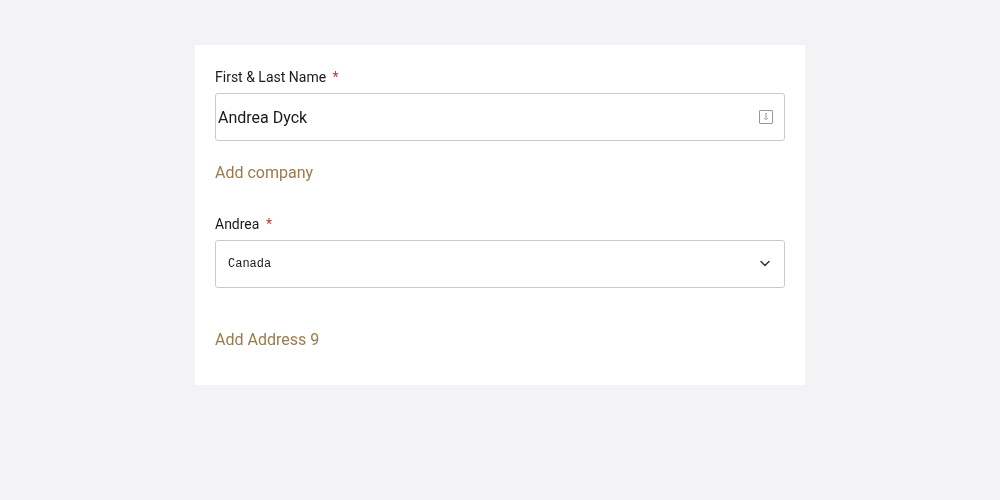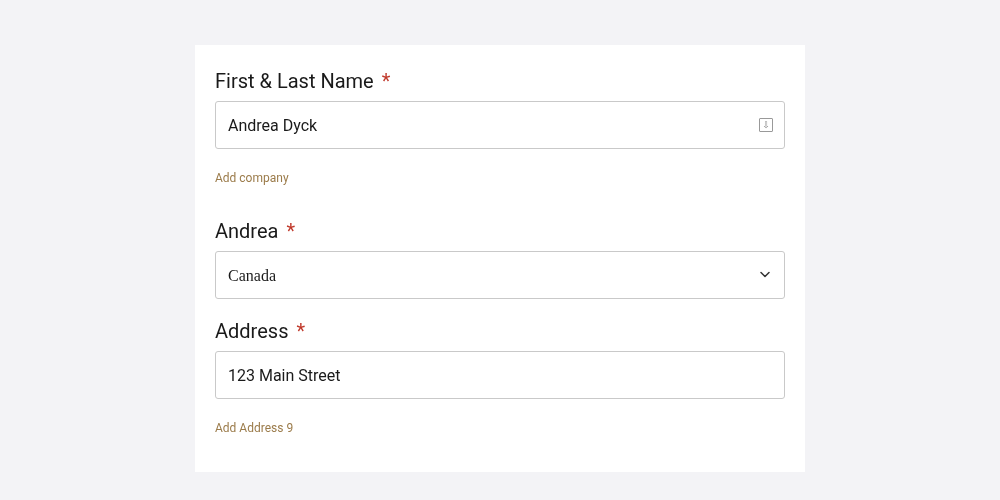--- a/index.html
+++ b/index.html
@@ -17,70 +17,70 @@
     .card {
       background: #ffffff;
       width: 610px;
       margin: 45px auto 0 auto;
       padding: 24px 20px 36px 20px;
     }
     .field-group {
       margin-bottom: 0;
     }
     .label {
-      font-size: 20px;
+      font-size: 14px;
       color: #1a1a1a;
       margin-bottom: 8px;
       display: block;
     }
     .required {
       color: #c0392b;
       margin-left: 3px;
     }
     .input-wrap {
       position: relative;
     }
     .text-input {
       width: 100%;
       height: 48px;
-      padding: 0 12px;
+      padding: 0 2px;
       font-size: 16px;
       color: #1a1a1a;
       border: 1px solid #c9c9c9;
       border-radius: 3px;
       background: #ffffff;
       outline: none;
       font-family: inherit;
     }
     .select-input {
       width: 100%;
       height: 48px;
       padding: 0 12px;
-      font-size: 16px;
+      font-size: 12px;
       color: #1a1a1a;
       border: 1px solid #c9c9c9;
       border-radius: 3px;
       background: #ffffff;
       outline: none;
       appearance: none;
       -webkit-appearance: none;
-      font-family: Liberation Serif, serif;
+      font-family: Liberation Mono, monospace;
       cursor: pointer;
     }
     .chevron {
       position: absolute;
       right: 14px;
       top: 50%;
       transform: translateY(-50%);
       pointer-events: none;
       color: #333;
     }
     .link-btn {
       display: inline-block;
-      font-size: 12px;
+      font-size: 16px;
       color: #9b7b4a;
       background: none;
       border: none;
       cursor: pointer;
       padding: 0;
       font-family: inherit;
     }
     .link-btn-add-company {
       margin-top: 22px;
       margin-bottom: 24px;
@@ -137,25 +137,16 @@
         <option>Canada</option>
       </select>
       <span class="chevron">
         <svg width="12" height="12" viewBox="0 0 12 12" fill="none">
           <path d="M2 4 L6 8 L10 4" stroke="currentColor" stroke-width="1.5" stroke-linecap="round" stroke-linejoin="round"></path>
         </svg>
       </span>
     </div>
   </div>
 
-  <div class="field-group">
-    <label class="label">
-      <span>Address</span>
-      <span class="required">*</span>
-    </label>
-    <div class="input-wrap">
-      <input type="text" class="text-input" value="123 Main Street" style="">
-    </div>
-  </div>
 
   <button class="link-btn link-btn-add-address2">Add Address 9</button>
 
 </div>
 
 </body></html>

